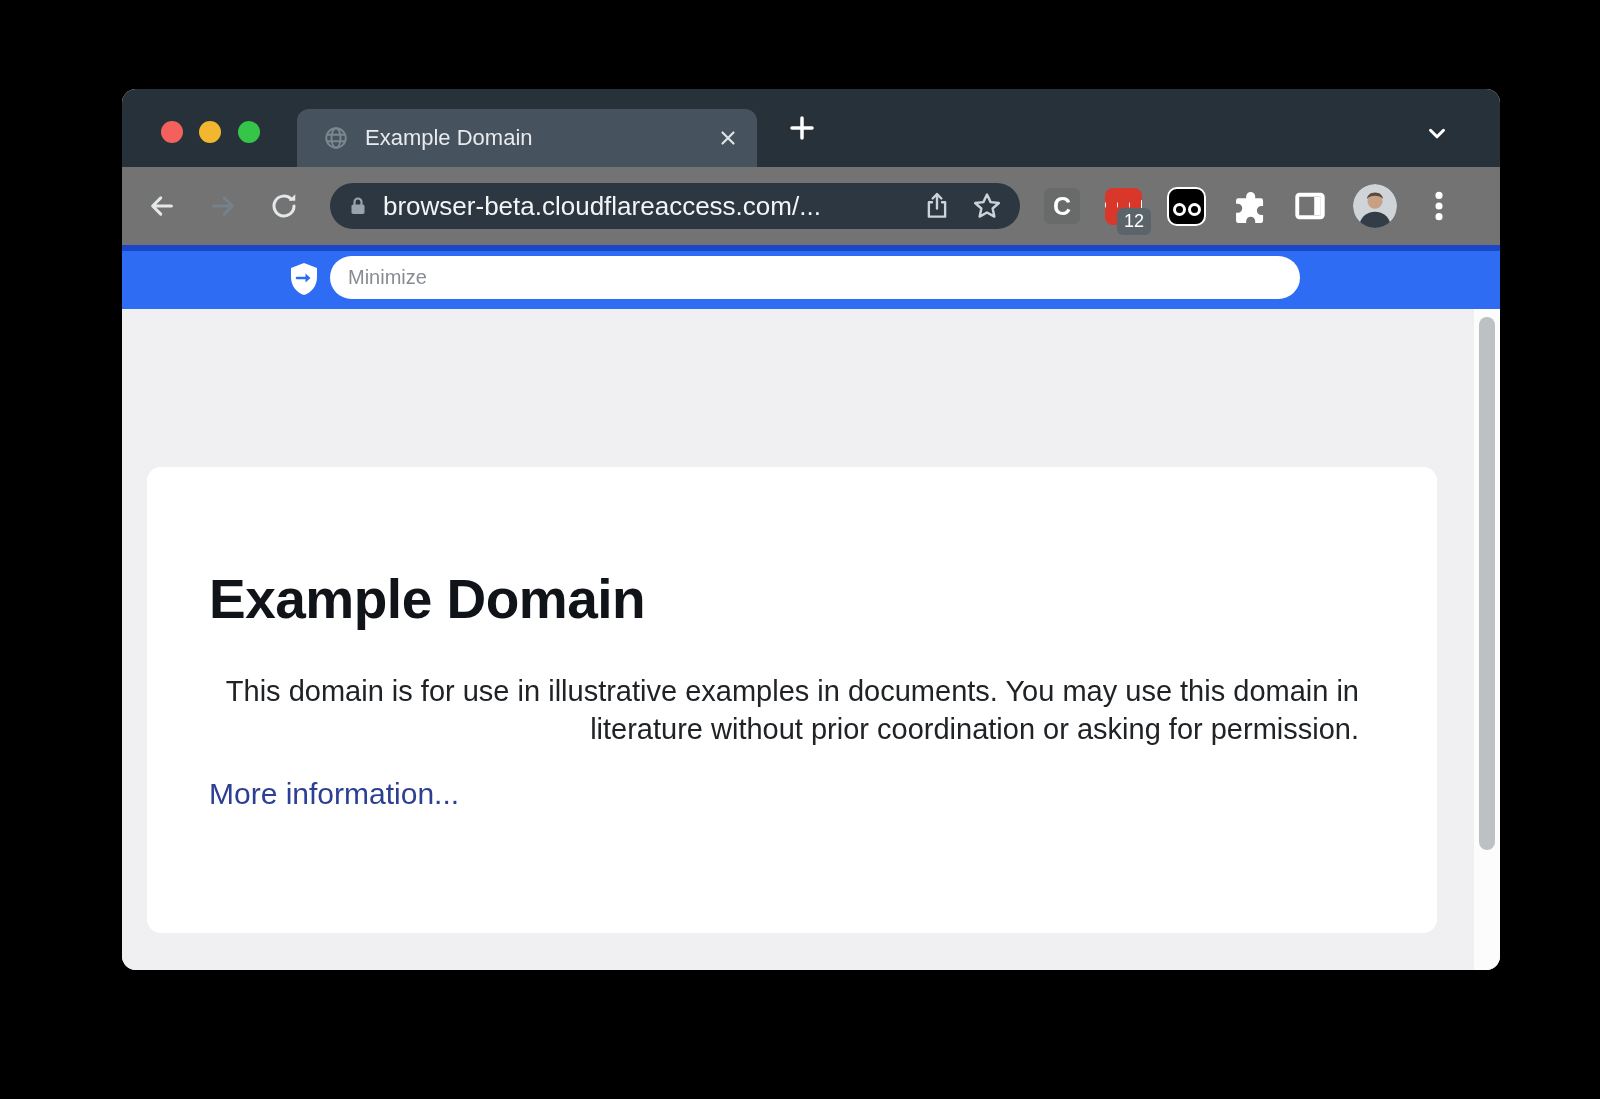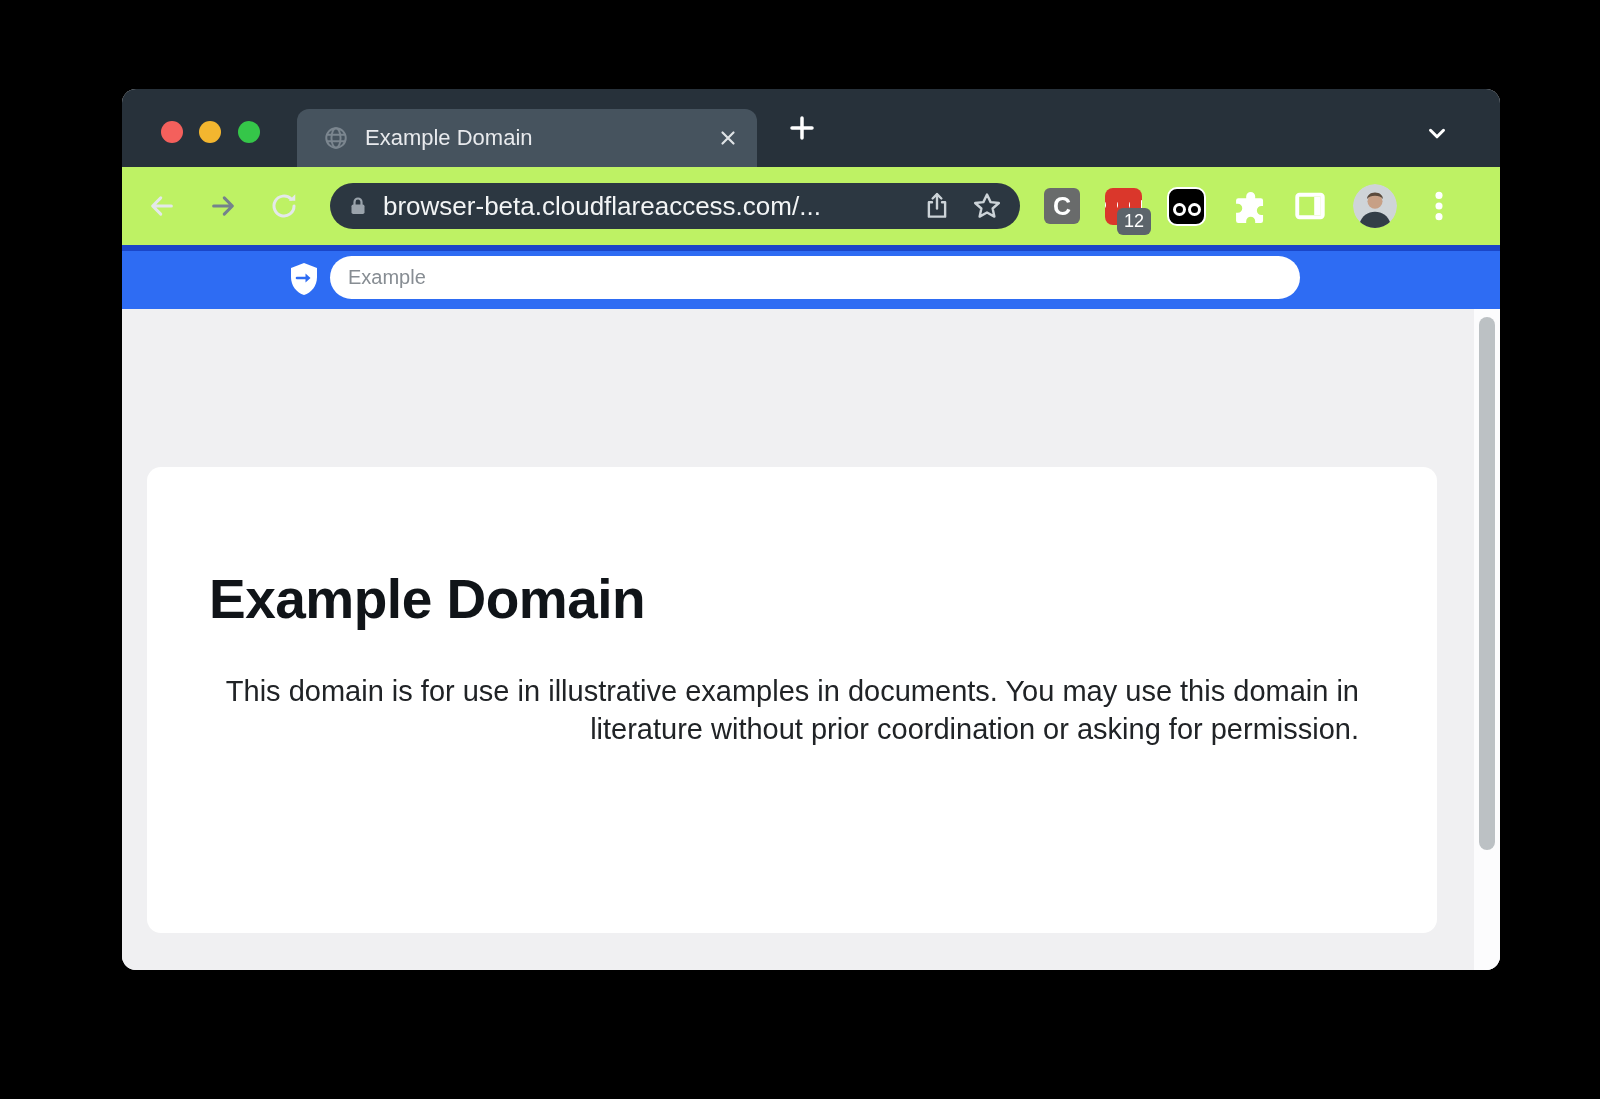--- a/index.html
+++ b/index.html
@@ -22,21 +22,21 @@
               overflow:hidden;}
   .tab .close{width:22px;height:22px;color:#dfe3e6;flex:none;cursor:pointer;}
   .newtab{position:absolute;left:656px;top:15px;width:48px;height:48px;display:flex;
           align-items:center;justify-content:center;color:#fff;}
   .newtab svg{width:30px;height:30px;}
   .tabsearch{position:absolute;right:44px;top:25px;width:38px;height:38px;display:flex;
              align-items:center;justify-content:center;color:#fff;}
   .tabsearch svg{width:26px;height:26px;}
 
   
-  .toolbar{height:78px;background:#bef264;display:flex;align-items:center;padding:0 22px 0 18px;}
+  .toolbar{height:78px;background:#737373;display:flex;align-items:center;padding:0 22px 0 18px;}
   .navbtn{width:44px;height:44px;display:flex;align-items:center;justify-content:center;
           color:#e4e8ea;flex:none;}
   .navbtn+.navbtn{margin-left:17px;}
   .navbtn.disabled{color:#75828c;}
   .navbtn svg{width:30px;height:30px;}
   .omnibox{margin-left:24px;width:690px;height:46px;border-radius:23px;background:#2c3741;
            display:flex;align-items:center;padding:0 18px 0 16px;flex:none;}
   .omnibox .lock{width:24px;height:24px;color:#9aa3ab;flex:none;margin-right:13px;}
   .omnibox .url{flex:1;font-size:26px;color:#f2f4f5;white-space:nowrap;overflow:hidden;}
   .omnibox .obtn{width:30px;height:30px;color:#ccd3d8;flex:none;}
@@ -205,28 +205,29 @@
 
     <div class="remotebar">
       <span class="shield">
         <svg viewBox="0 0 30 34">
           <path d="M15 1l13 5v9c0 9-5.5 15.5-13 18C7.5 30.5 2 24 2 15V6z" fill="#fff"></path>
           <path d="M8 16h11" stroke="#2e6cf3" stroke-width="2.6" stroke-linecap="round"></path>
           <path d="M16.5 11.5L21.5 16l-5 4.5z" fill="#2e6cf3"></path>
         </svg>
       </span>
       <div class="rb-input">
-        <span class="rb-min">Example</span>
+        <span class="rb-min">Minimize</span>
       </div>
     </div>
 
     <div class="viewport">
       <div class="scroll-track">
         <div class="scroll-thumb"></div>
       </div>
       <div class="card">
         <h1>Example Domain</h1>
         <p>This domain is for use in illustrative examples in documents. You may use this domain in literature without prior coordination or asking for permission.</p>
+        <a href="#">More information...</a>
       </div>
     </div>
 
   </div>
 </div>
 
 </body></html>

